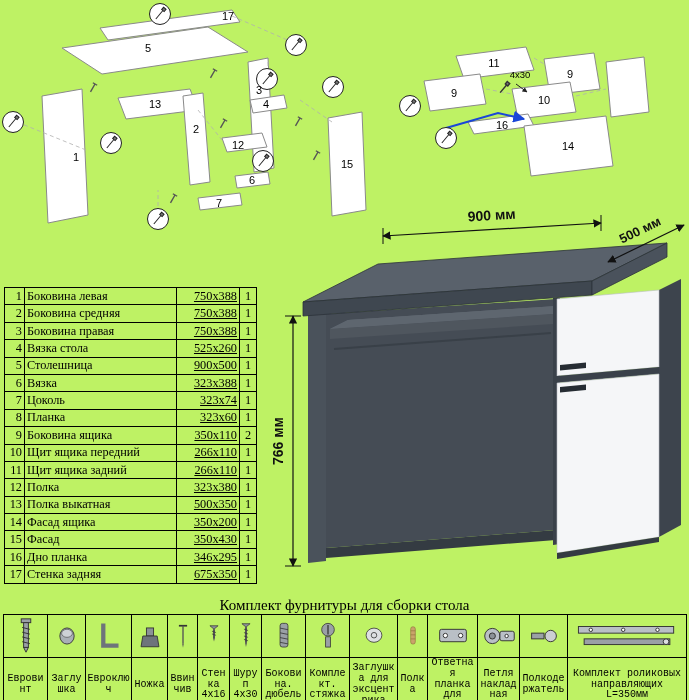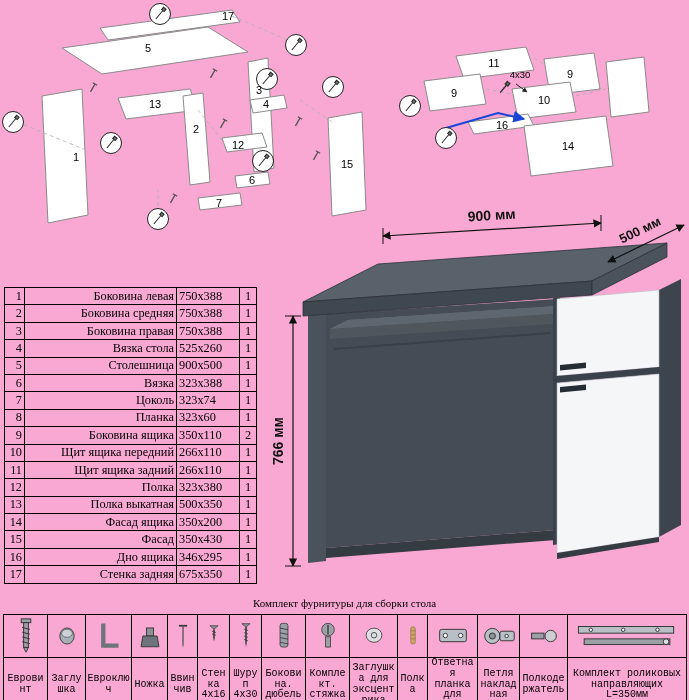--- a/index.html
+++ b/index.html
@@ -1,36 +1,36 @@
 <!DOCTYPE html>
 <html><head>
 <meta charset="utf-8">
 <style>
   html,body{margin:0;padding:0;background:#fff;}
-  .page{position:relative;width:689px;height:700px;background:#f9a8d4;overflow:hidden;
+  .page{position:relative;width:689px;height:700px;background:#bef264;overflow:hidden;
         font-family:"Liberation Sans",sans-serif;}
   .abs{position:absolute;}
   svg text{font-family:"Liberation Sans",sans-serif;}
   .num{font-size:11px;fill:#000;text-anchor:middle;}
   .small-note{font-size:9.5px;fill:#000;text-anchor:middle;}
   .dim{font-weight:bold;font-size:14px;fill:#111;text-anchor:middle;}
   .dim-sm{font-weight:bold;font-size:13px;fill:#111;text-anchor:middle;}
 
   
   .parts{border-collapse:collapse;table-layout:fixed;width:242px;
          font-family:"Liberation Serif",serif;font-size:12.3px;color:#000;}
   .parts td{border:1px solid #000;height:16.4px;line-height:1.05;padding:0 2px;overflow:hidden;white-space:nowrap;}
   .parts td.c-num{width:15px;text-align:right;}
-  .parts td.c-name{width:147px;text-align:right;}
-  .parts td.c-size{width:58px;text-align:left;}
+  .parts td.c-name{width:147px;text-align:left;}
+  .parts td.c-size{width:58px;text-align:right;text-decoration:underline;}
   .parts td.c-qty{width:12px;text-align:center;}
 
   
   .hw-title{position:absolute;top:597px;left:0;width:689px;text-align:center;
-            font-family:"Liberation Serif",serif;font-size:11px;color:#000;}
+            font-family:"Liberation Serif",serif;font-size:15px;color:#000;}
   .hw{border-collapse:collapse;table-layout:fixed;width:683px;color:#000;}
   .hw td{border:1px solid #000;text-align:center;vertical-align:middle;padding:0 1px;overflow:hidden;}
   .hw .r-icon td{height:42px;}
   .hw .r-name td{height:24px;font-size:10px;line-height:1.08;font-family:Liberation Mono, monospace;white-space:normal;word-wrap:break-word;}
   .hw .r-qty td{height:15px;font-size:11px;font-family:"Liberation Serif",serif;}
   .hwicon{display:block;margin:0 auto;}
 </style>
 </head>
 <body>
 
@@ -345,21 +345,21 @@
           <td class="c-qty">1</td>
         </tr>
       <tr>
           <td class="c-num">15</td>
           <td class="c-name">Фасад</td>
           <td class="c-size">350x430</td>
           <td class="c-qty">1</td>
         </tr>
       <tr>
           <td class="c-num">16</td>
-          <td class="c-name">Дно ящика</td>
+          <td class="c-name">Дно планка</td>
           <td class="c-size">346x295</td>
           <td class="c-qty">1</td>
         </tr>
       <tr>
           <td class="c-num">17</td>
           <td class="c-name">Стенка задняя</td>
           <td class="c-size">675x350</td>
           <td class="c-qty">1</td>
         </tr>
     </tbody>

